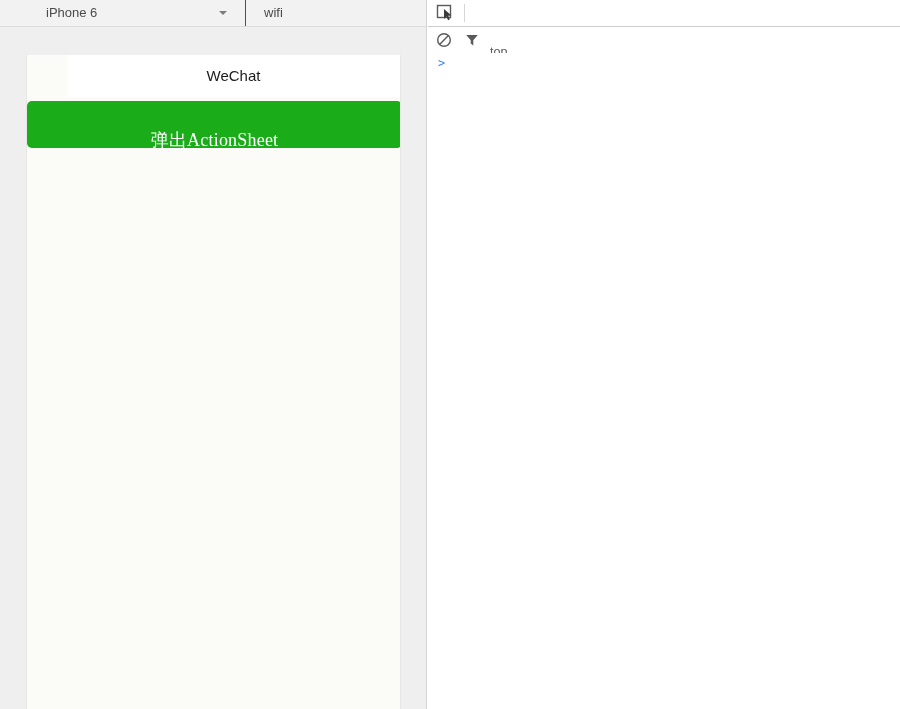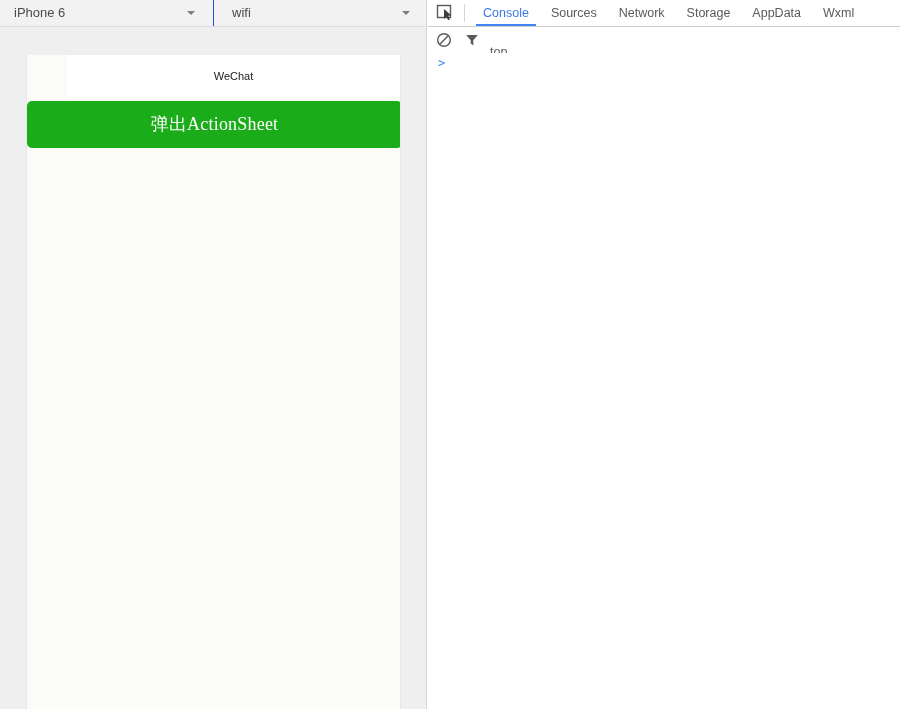--- a/index.html
+++ b/index.html
@@ -43,20 +43,21 @@
   }
   .sim-select {
     position: absolute;
     top: 0;
     height: 26px;
     line-height: 26px;
     font-size: 13px;
     color: #4b4b4b;
     cursor: default;
     box-sizing: border-box;
+    margin-left: 32px;
   }
   .sim-select.device { left: 0;   width: 213px; }
   .sim-select.network{ left: 213px; width: 213px; border-left: 1px solid #1d4ed8; }
   .sim-select .label {
     position: absolute;
     left: 14px;
     top: 0;
     line-height: 26px;
     white-space: nowrap;
   }
@@ -89,21 +90,21 @@
     background: #fbfbf7;
     border-left: 1px solid #e6e6e2;
     border-right: 1px solid #e6e6e2;
     box-sizing: border-box;
     overflow: hidden;
   }
   .phone-header {
     height: 42px;
     line-height: 42px;
     text-align: center;
-    font-size: 11px;
+    font-size: 15px;
     color: #1c1c1c;
     background: #ffffff;
     margin-left: 40px;
   }
   .phone-body {
     position: absolute;
     left: 0; right: 0;
     top: 42px; bottom: 0;
     background: #fbfbf7;
   }
@@ -115,21 +116,21 @@
     line-height: 47px;
     text-align: center;
     background: #1aad19;
     color: #ffffff;
     border: none;
     border-radius: 5px;
     font-family: "Liberation Serif", serif;
     font-size: 18px;
     letter-spacing: .2px;
     cursor: pointer;
-    padding: 0;
+    padding: 16px;
     box-sizing: border-box;
   }
 
   
   .devtools {
     position: absolute;
     left: 428px; top: 0;
     width: 472px;
     height: 709px;
     background: #ffffff;
@@ -264,28 +265,20 @@
     <div class="dt-tabbar">
 
       <div class="dt-inspect">
         <svg width="20" height="18" viewBox="0 0 20 18">
           <rect x="1.5" y="1.5" width="13" height="12" fill="none" stroke="#5a5a5a" stroke-width="1.4"></rect>
           <path d="M8 5 L8 15 L10.4 12.6 L12.1 16.2 L13.9 15.3 L12.2 11.8 L15.4 11.6 Z" fill="#3c3c3c"></path>
         </svg>
       </div>
       <div class="dt-sep"></div>
 
-      <div class="dt-tabs">
-        <div class="dt-tab active">Console</div>
-        <div class="dt-tab">Sources</div>
-        <div class="dt-tab">Network</div>
-        <div class="dt-tab">Storage</div>
-        <div class="dt-tab">AppData</div>
-        <div class="dt-tab">Wxml</div>
-      </div>
 
     </div>
 
     <div class="dt-console-toolbar">
 
       <div class="icon-clear">
         <svg width="16" height="16" viewBox="0 0 16 16">
           <circle cx="8" cy="8" r="6.3" fill="none" stroke="#5a5a5a" stroke-width="1.4"></circle>
           <line x1="3.6" y1="12.4" x2="12.4" y2="3.6" stroke="#5a5a5a" stroke-width="1.4"></line>
         </svg>

